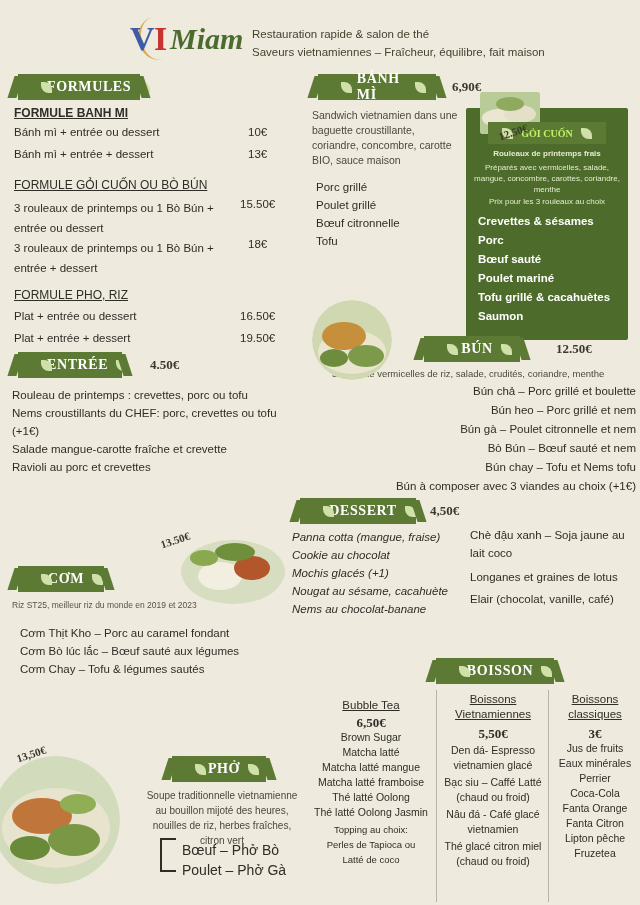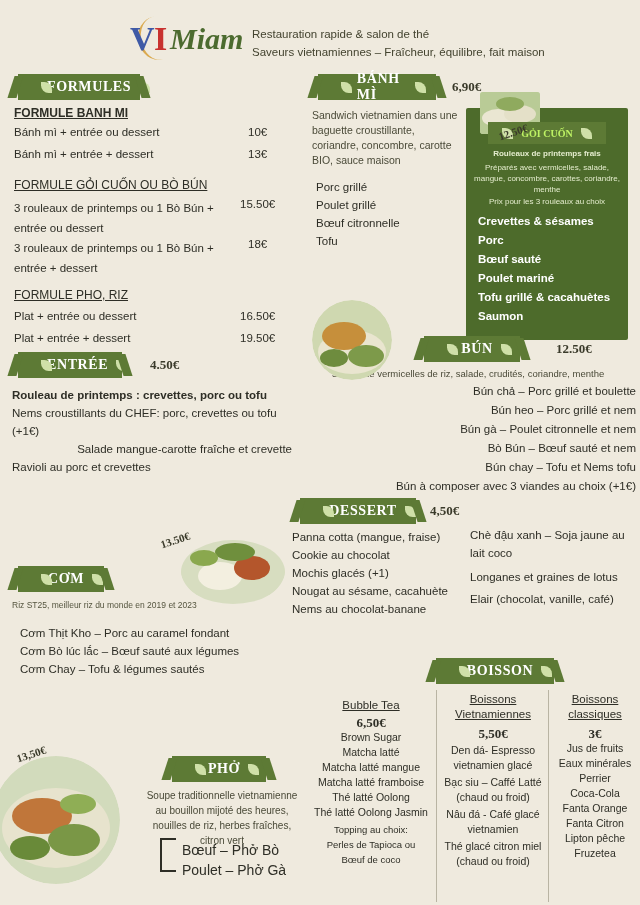--- a/index.html
+++ b/index.html
@@ -145,23 +145,23 @@
   <div class="pitem" style="left:14px; top:332px;">Plat + entrée + dessert</div>
   <div class="pval" style="left:240px; top:332px;">19.50€</div>
 
   <div class="banner" style="left:18px; top:352px; width:104px;">
     <span class="leaf"></span>
     <span>ENTRÉE</span>
     <span class="leaf right"></span>
   </div>
   <div class="price-tag" style="left:150px; top:357px;">4.50€</div>
   <div class="list" style="left:12px; top:386px; width:280px;">
-    <div style="white-space:normal;font-weight:bold;">Rouleau de printemps : crevettes, porc ou tofu</div>
+    <div style="white-space:normal;">Rouleau de printemps : crevettes, porc ou tofu</div>
     <div style="white-space:normal;">Nems croustillants du CHEF: porc, crevettes ou tofu (+1€)</div>
-    <div style="white-space:normal;text-align:right;">Salade mangue-carotte fraîche et crevette</div>
+    <div style="white-space:normal;">Salade mangue-carotte fraîche et crevette</div>
     <div style="white-space:normal;">Ravioli au porc et crevettes</div>
   </div>
 
   <div class="banner" style="left:318px; top:74px; width:118px;">
     <span class="leaf"></span>
     <span>BÁNH MÌ</span>
     <span class="leaf right"></span>
   </div>
   <div class="price-tag" style="left:452px; top:79px;">6,90€</div>
   <div style="position:absolute; left:312px; top:108px; width:152px; font-size:10.5px; line-height:15px; color:#4a4a38;">Sandwich vietnamien dans une baguette croustillante, coriandre, concombre, carotte BIO, sauce maison</div>
@@ -225,21 +225,21 @@
       <ellipse cx="22" cy="58" rx="14" ry="9" fill="#6e8c3e"></ellipse>
     </svg>
   </div>
 
   <div class="banner" style="left:300px; top:498px; width:116px;">
     <span class="leaf"></span>
     <span>DESSERT</span>
     <span class="leaf right"></span>
   </div>
   <div class="price-tag" style="left:430px; top:503px;">4,50€</div>
-  <div class="list" style="left:292px; top:528px; width:180px;">
+  <div class="list" style="left:292px; top:528px; width:180px;font-style:italic;">
     <div>Panna cotta (mangue, fraise)</div>
     <div>Cookie au chocolat</div>
     <div>Mochis glacés (+1)</div>
     <div>Nougat au sésame, cacahuète</div>
     <div>Nems au chocolat-banane</div>
   </div>
   <div style="position:absolute; left:470px; top:526px; width:166px; font-size:11.5px; line-height:18px;">
     <div style="margin-bottom:6px;">Chè đậu xanh – Soja jaune au lait coco</div>
     <div style="margin-bottom:4px;">Longanes et graines de lotus</div>
     <div>Elair (chocolat, vanille, café)</div>
@@ -303,21 +303,21 @@
     <div class="bois-head">Bubble Tea</div>
     <div class="bois-price" style="margin-top:2px;">6,50€</div>
     <div>Brown Sugar</div>
     <div>Matcha latté</div>
     <div>Matcha latté mangue</div>
     <div>Matcha latté framboise</div>
     <div>Thé latté Oolong</div>
     <div>Thé latté Oolong Jasmin</div>
     <div style="font-size:9.5px; margin-top:2px;">Topping au choix:</div>
     <div style="font-size:9.5px;">Perles de Tapioca ou</div>
-    <div style="font-size:9.5px;">Bœuf de coco</div>
+    <div style="font-size:9.5px;">Latté de coco</div>
   </div>
 
   <div class="bois-col" style="left:440px; top:692px; width:106px;">
     <div class="bois-head">Boissons</div>
     <div class="bois-head">Vietnamiennes</div>
     <div class="bois-price" style="margin-top:4px;">5,50€</div>
     <div style="margin-top:2px;">Den dá- Espresso vietnamien glacé</div>
     <div style="margin-top:2px;">Bạc siu – Caffé Latté (chaud ou froid)</div>
     <div style="margin-top:2px;">Nâu đá - Café glacé vietnamien</div>
     <div style="margin-top:2px;">Thé glacé citron miel (chaud ou froid)</div>

